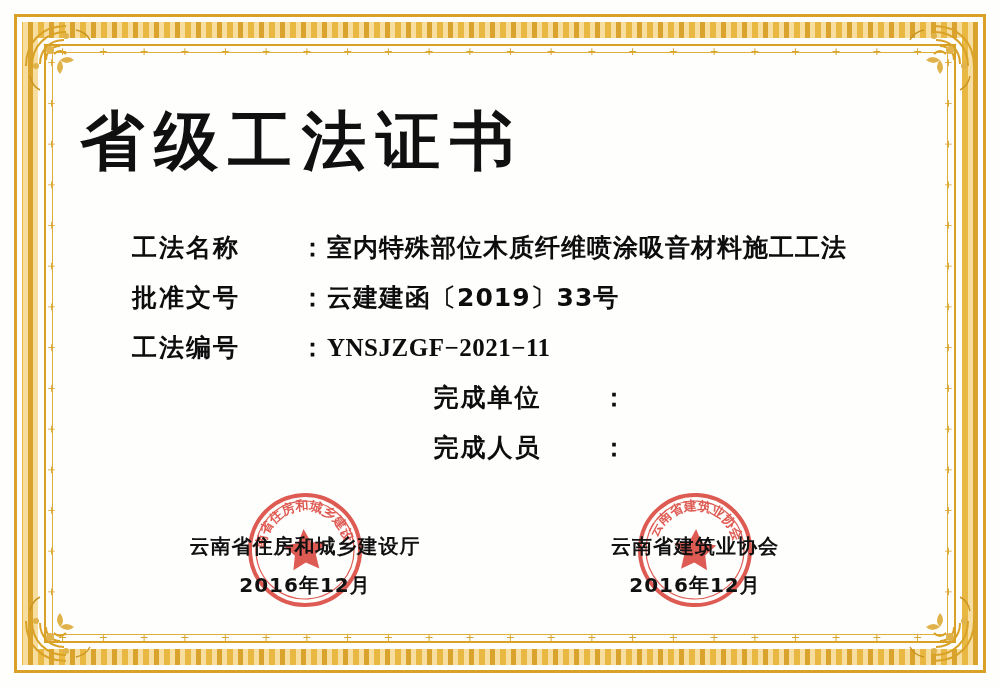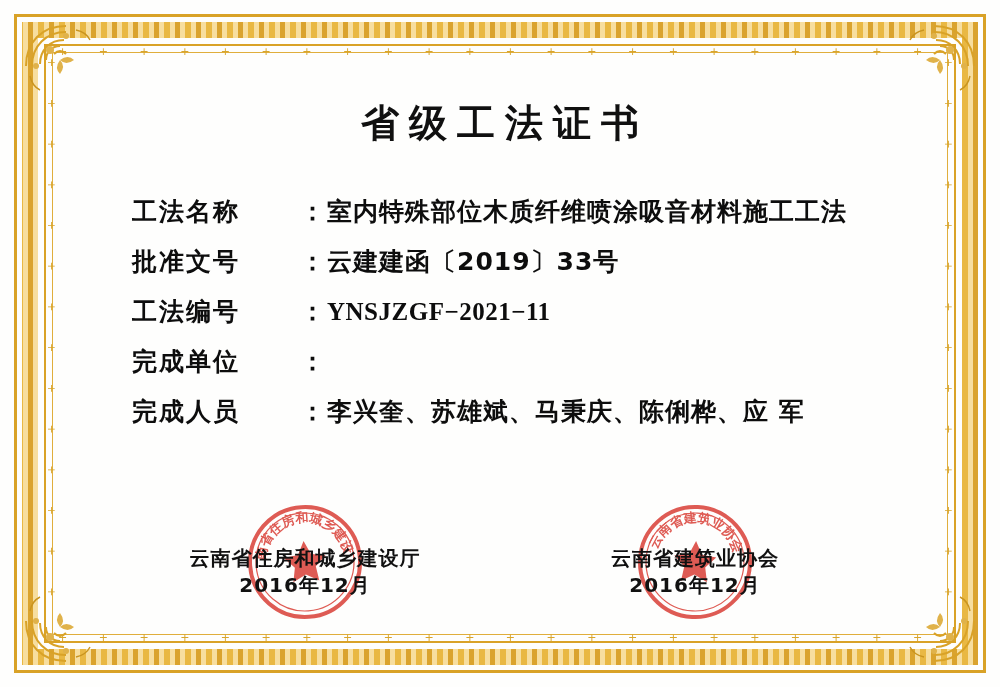--- a/index.html
+++ b/index.html
@@ -96,42 +96,43 @@
   .corner.bl { left: 20px; bottom: 20px; transform: scaleY(-1); }
   .corner.br { right: 20px; bottom: 20px; transform: scale(-1,-1); }
 
   
   .content {
     position: absolute;
     left: 70px; top: 66px; right: 70px; bottom: 66px;
   }
 
   .title {
-    text-align: center;
+    text-align: left;
     margin-top: 32px;
     font-family: "DejaVu Sans", "Liberation Sans", sans-serif;
     font-weight: bold;
-    font-size: 38px;
+    font-size: 64px;
     letter-spacing: 10px;
     color: #101010;
     text-indent: 10px;
   }
 
   .fields {
     margin-top: 46px;
     padding-left: 62px;
   }
   .field-row {
     display: flex;
     align-items: baseline;
     margin-bottom: 17px;
     font-size: 25px;
     color: #0d0d0d;
     font-family: "DejaVu Sans", "Liberation Sans", sans-serif;
     font-weight: bold;
+    justify-content: center;
   }
   .field-label {
     width: 168px;
     flex: 0 0 168px;
     letter-spacing: 2px;
     white-space: nowrap;
   }
   .field-colon {
     flex: 0 0 auto;
     margin-right: 2px;
@@ -162,20 +163,21 @@
   .sig-org {
     font-size: 20px;
     color: #111;
     font-family: "DejaVu Sans", "Liberation Sans", sans-serif;
     font-weight: bold;
     letter-spacing: 1px;
     position: relative;
     z-index: 3;
   }
   .sig-date {
+    margin-top: 12px;
     font-size: 20px;
     color: #111;
     font-family: "DejaVu Sans", "Liberation Sans", sans-serif;
     font-weight: bold;
     letter-spacing: 1px;
     position: relative;
     z-index: 3;
   }
 
   
@@ -323,21 +325,20 @@
       </div>
 
       <div class="field-row">
         <span class="field-label">完成单位</span>
         <span class="field-colon">：</span>
       </div>
 
       <div class="field-row">
         <span class="field-label">完成人员</span>
         <span class="field-colon">：</span>
-        <span class="field-value">李兴奎、苏雄斌、马秉庆、陈俐桦、应 军</span>
       </div>
 
     </div>
 
     <div class="signatures">
 
       <div class="sig-block left">
         <div class="seal">
           <svg viewBox="0 0 122 122">
             <circle cx="61" cy="61" r="55" fill="none" stroke="#d8382f" stroke-width="4"></circle>

